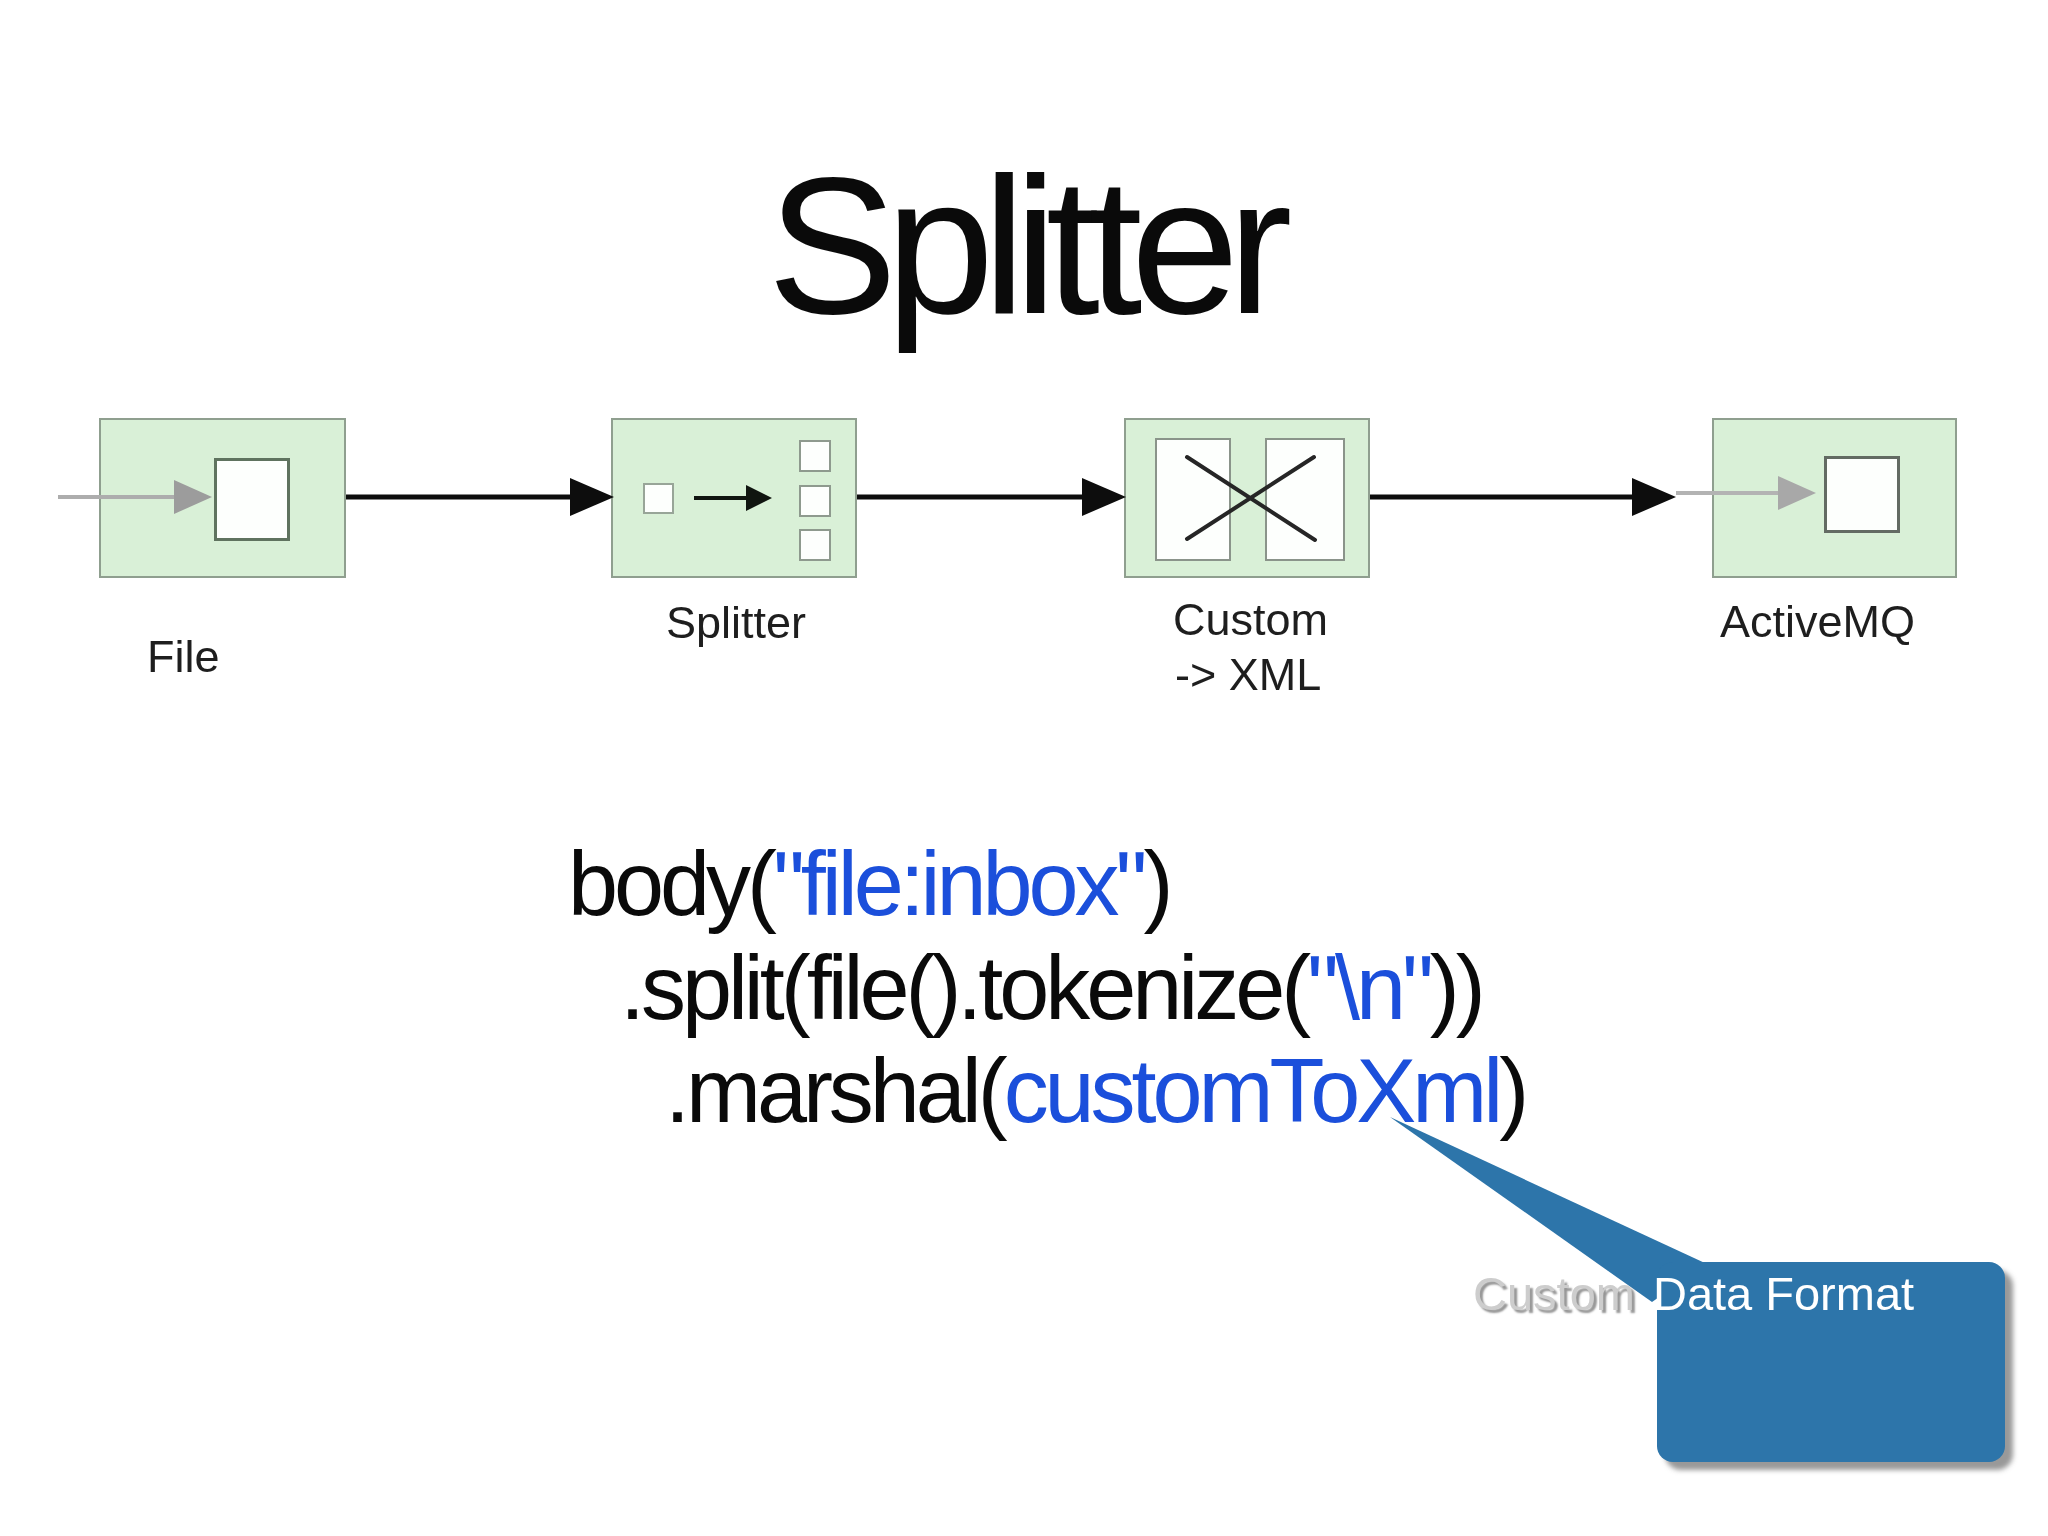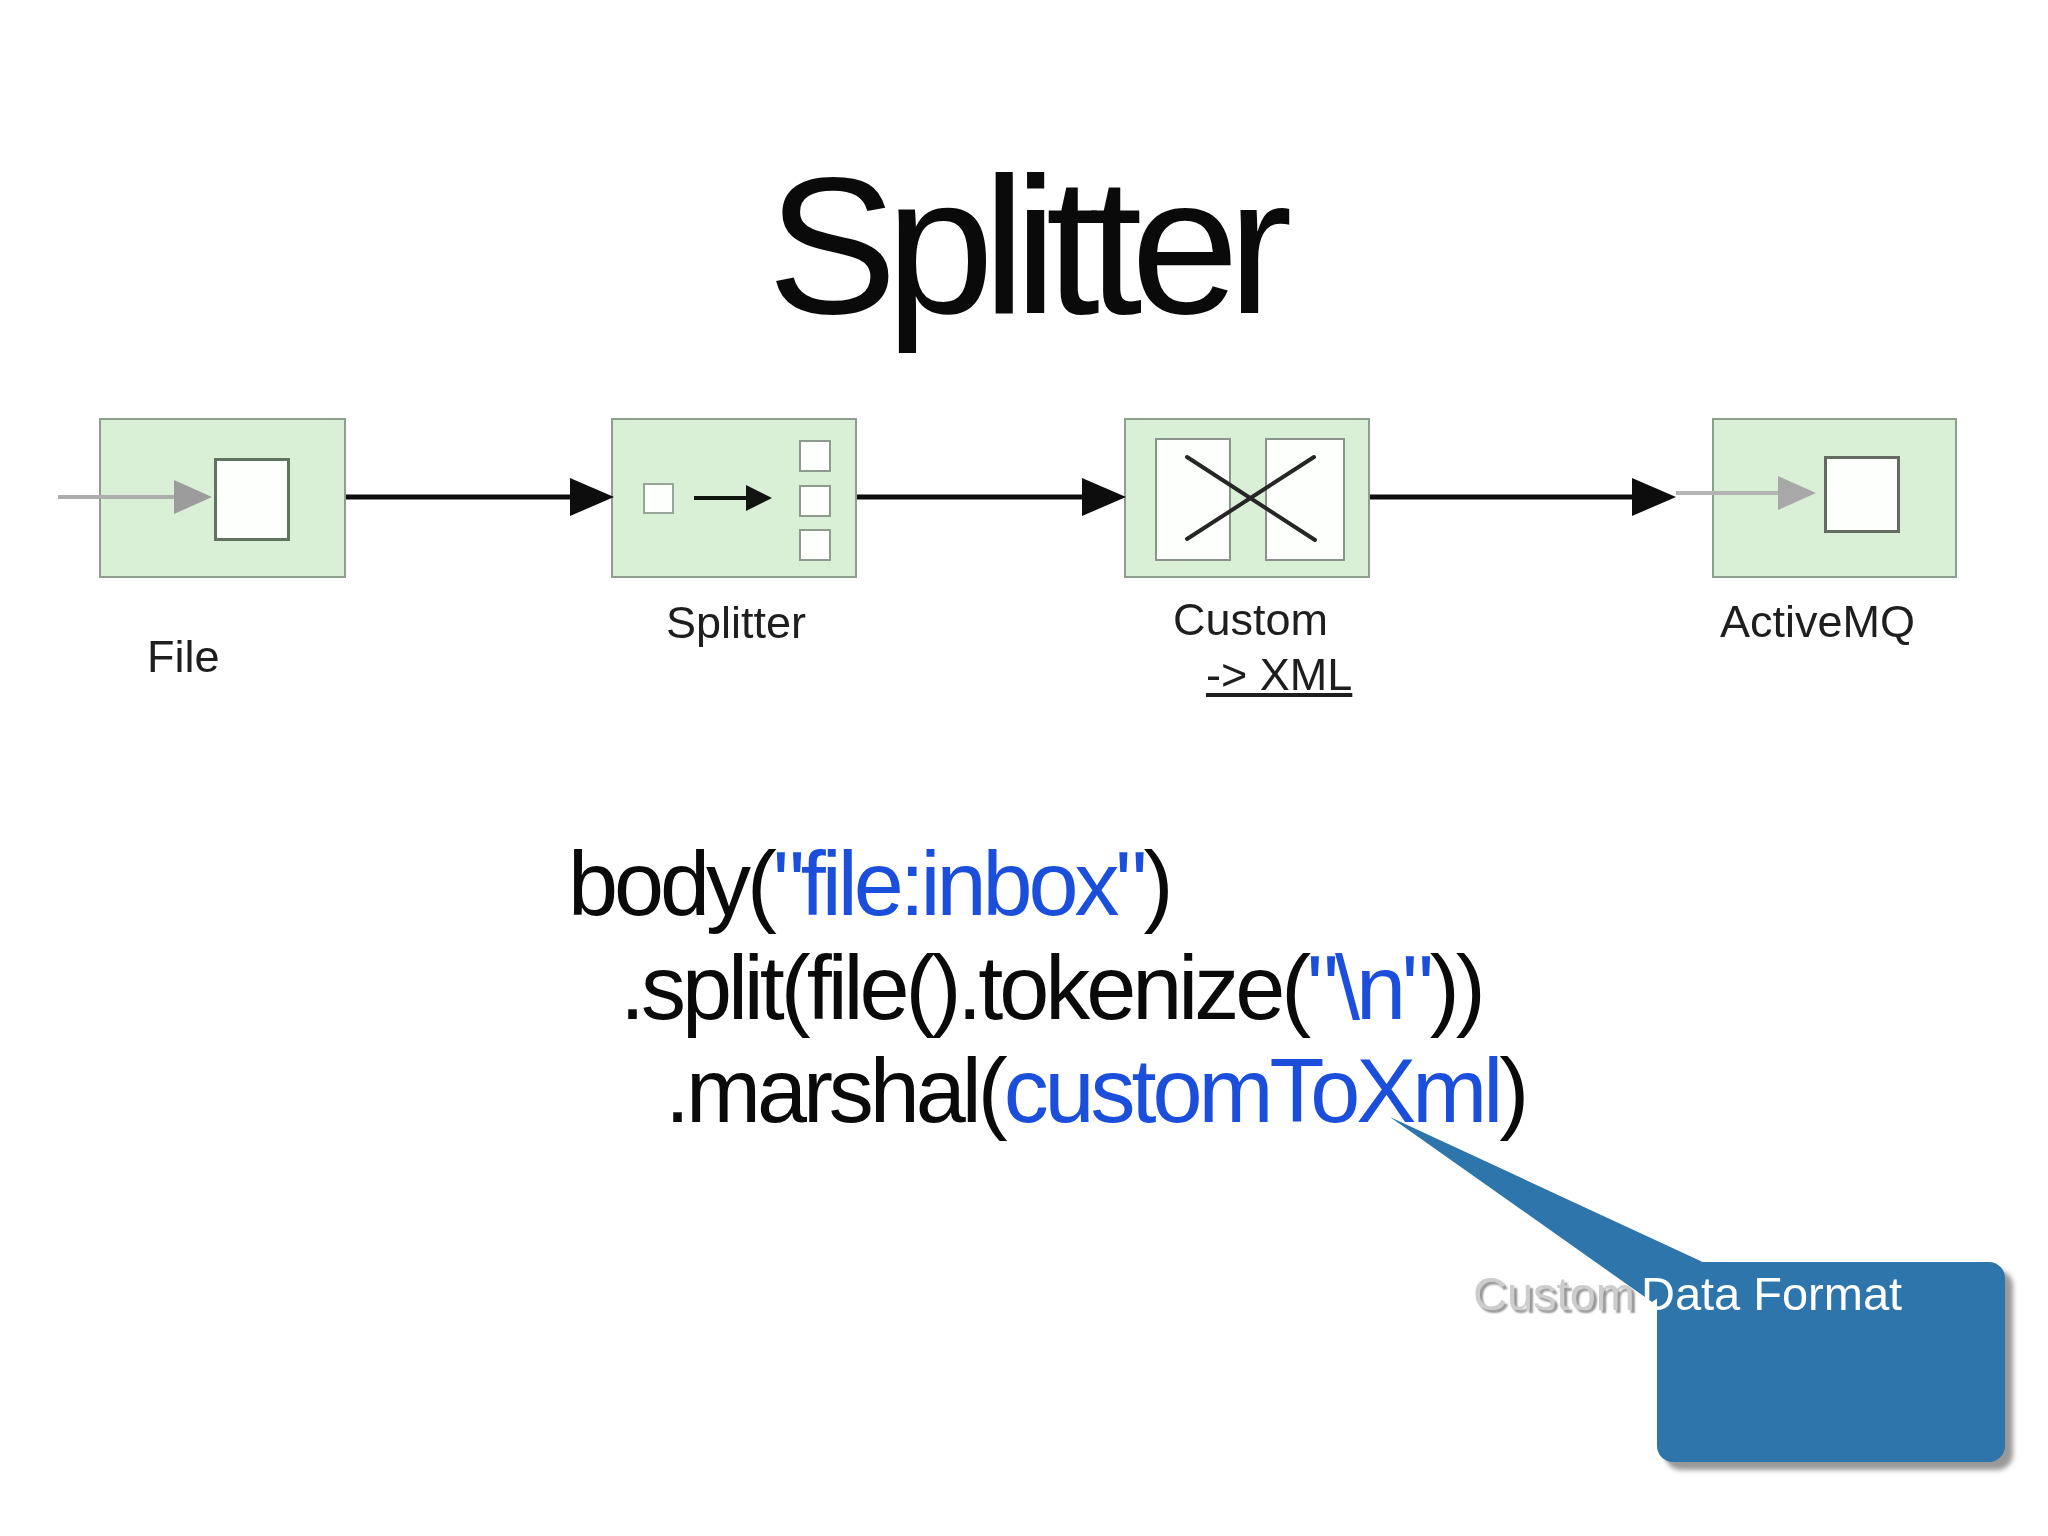--- a/index.html
+++ b/index.html
@@ -42,21 +42,21 @@
   .callout-box {
     position:absolute; left:1657px; top:1262px; width:348px; height:200px;
     background:#2d75aa; border-radius:16px; z-index:3;
     box-shadow:8px 8px 5px rgba(70,70,70,0.55);
   }
   .callout-text {
     position:absolute; left:1473px; top:1268px; z-index:4;
     font-size:47px; line-height:1.1; white-space:pre;
   }
   .ghost { color:#cdcdcd; text-shadow:3px 3px 2px #969696; }
-  .callout-label { color:#ffffff; margin-left:6px; }
+  .callout-label { color:#ffffff; margin-left:18px; }
 </style>
 </head>
 <body>
 
 <div class="slide">
 
   <div class="title">Splitter</div>
 
   <div class="node" style="left:99px; width:247px;">
     <div class="isq file-sq"></div>
@@ -74,21 +74,21 @@
     <div class="isq cus-r2"></div>
   </div>
 
   <div class="node" style="left:1712px; width:245px;">
     <div class="isq amq-sq"></div>
   </div>
 
   <div class="nlabel" style="left:147px; top:632px;">File</div>
   <div class="nlabel" style="left:666px; top:598px;">Splitter</div>
   <div class="nlabel" style="left:1173px; top:595px;">Custom</div>
-  <div class="nlabel" style="left:1206px; top:650px;text-decoration:underline;">-&gt; XML</div>
+  <div class="nlabel" style="left:1175px; top:650px;">-&gt; XML</div>
   <div class="nlabel" style="left:1704px; top:597px;margin-left:16px;">ActiveMQ</div>
 
   <svg class="overlay" width="2048" height="1536" viewBox="0 0 2048 1536">
     <g>
       <line x1="58" y1="497" x2="174" y2="497" stroke="#adadad" stroke-width="4"></line>
       <polygon points="174,480 212,497 174,514" fill="#9c9c9c"></polygon>
     </g>
     <g>
       <line x1="346" y1="497" x2="572" y2="497" stroke="#0d0d0d" stroke-width="5"></line>
       <polygon points="570,478 614,497 570,516" fill="#0d0d0d"></polygon>

